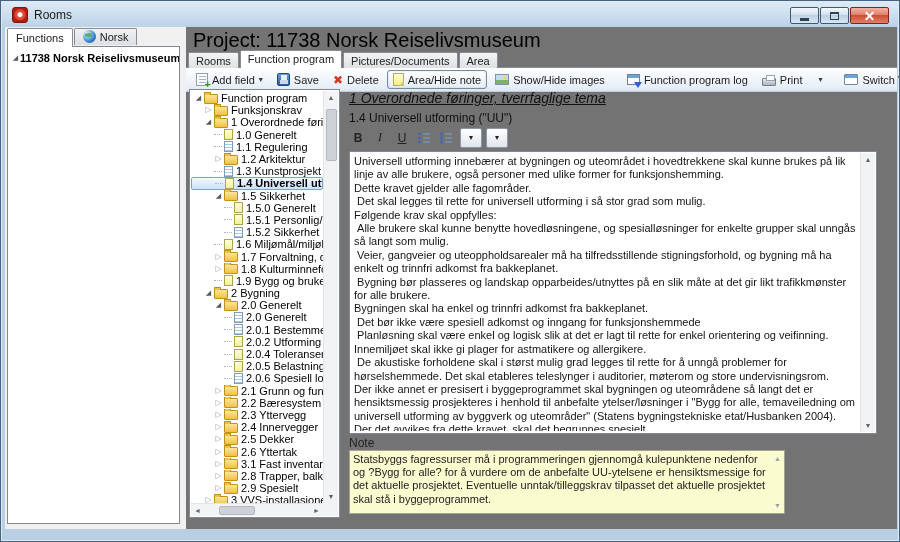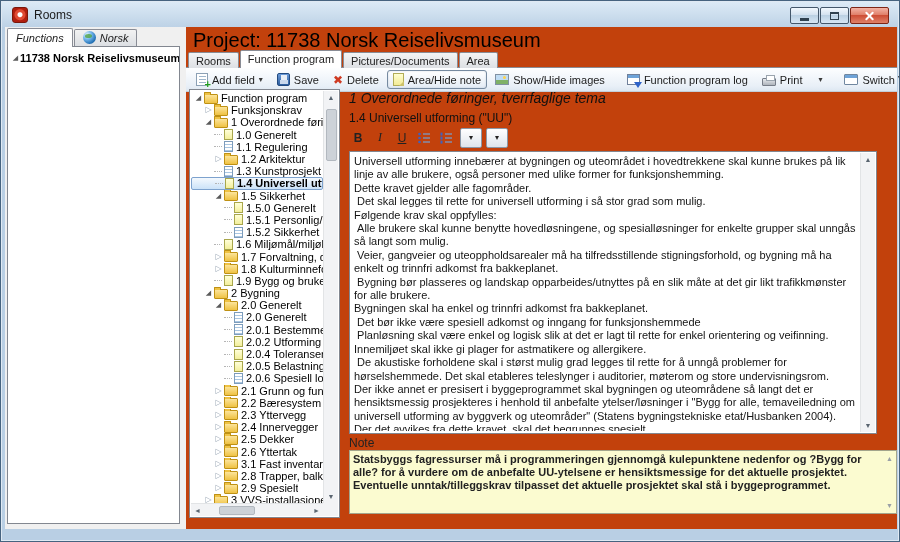--- a/index.html
+++ b/index.html
@@ -23,33 +23,33 @@
   .wbtn.close { width:39px; border-color:#7e2516;
           background:linear-gradient(#f3b3a5,#e0806a 45%,#cc4a32 46%,#df8168); }
   .close-x { position:relative; width:11px; height:11px; }
   .close-x::before,.close-x::after { content:""; position:absolute; left:0; top:5px; width:11px; height:2px; background:#fff; border-radius:1px; }
   .close-x::before { transform:rotate(45deg); } .close-x::after { transform:rotate(-45deg); }
 
   
   .client { position:absolute; left:4px; top:26px; width:892px; height:502px; background:#f0f0f0; }
 
   
-  .side-tabs { position:absolute; left:2px; top:1px; display:flex; align-items:center; height:19px;font-style:italic; }
+  .side-tabs { position:absolute; left:2px; top:1px; display:flex; align-items:flex-start; height:19px; }
   .stab { display:flex; align-items:center; gap:4px; font-size:11px; padding:2px 8px 3px 8px; height:17px;
           border:1px solid #898c95; border-bottom:none; background:linear-gradient(#f2f2f2,#dcdfe3);
           border-radius:2px 2px 0 0; margin-right:1px; color:#222; }
   .stab.active { background:#fff; height:19px; position:relative; z-index:3; }
   .globe { width:13px; height:13px; border-radius:50%;
            background:radial-gradient(circle at 32% 30%, #eaf7ff, #6db1e8 38%, #2270b4 72%, #155a92); position:relative; }
   .globe::after { content:""; position:absolute; left:2px; top:3px; width:7px; height:4px; background:#55a44e; border-radius:50% 40% 50% 40%; opacity:.85; }
   .side-panel { position:absolute; left:2px; top:19px; width:173px; height:478px; background:#fff; border:1px solid #828790; z-index:2; padding-top:3px; }
   .side-panel .tree-row { height:15px; font-weight:bold; }
 
   
-  .main { position:absolute; left:181px; top:0; width:711px; height:502px; background:#c2410c; }
+  .main { position:absolute; left:181px; top:0; width:711px; height:502px; background:#737373; }
   .project-title { position:absolute; left:7px; top:2px; font-size:20px; color:#000; white-space:nowrap; }
 
   .main-tabs { position:absolute; left:2px; top:23px; display:flex; align-items:flex-end; height:18px; z-index:2; }
   .mtab { font-size:11px; padding:2px 7px 3px 7px; height:16px; border:1px solid #898c95; border-bottom:none;
           background:linear-gradient(#f4f4f4,#dde0e4); border-radius:2px 2px 0 0; margin-right:1px; color:#222; white-space:nowrap; }
   .mtab.active { background:#fff; height:18px; position:relative; z-index:3; }
   .tab-base { position:absolute; left:0; top:40px; width:711px; height:1px; background:#898c95; }
 
   
   .toolbar { position:absolute; left:0; top:41px; width:711px; height:24px;
@@ -102,39 +102,39 @@
   .sb-arrow { color:#5a6570; font-size:7px; line-height:1; text-align:center; }
   .vscroll { position:absolute; right:1px; top:1px; bottom:14px; width:15px; background:#f2f3f5; border-left:1px solid #e2e4e6;
              display:flex; flex-direction:column; justify-content:space-between; align-items:center; padding:3px 0; }
   .vthumb { position:absolute; left:2px; top:18px; width:11px; height:52px; background:#cdd2d8; border:1px solid #b2b8bf; border-radius:2px; }
   .hscroll { position:absolute; left:1px; right:16px; bottom:1px; height:13px; background:#f2f3f5; border-top:1px solid #e2e4e6;
              display:flex; justify-content:space-between; align-items:center; padding:0 3px; }
   .hthumb { position:absolute; left:28px; top:2px; width:36px; height:9px; background:#cdd2d8; border:1px solid #b2b8bf; border-radius:2px; }
   .sb-corner { position:absolute; right:1px; bottom:1px; width:15px; height:13px; background:#f2f3f5; }
 
   
-  .section-title { position:absolute; left:163px; top:63px; font-size:14px; font-style:italic; color:#111; white-space:nowrap; }
+  .section-title { position:absolute; left:163px; top:63px; font-size:14px; font-style:italic; text-decoration:underline; color:#111; white-space:nowrap; }
   .field-title { position:absolute; left:163px; top:84px; font-size:12px; color:#111; white-space:nowrap; }
 
   .fmt-bar { position:absolute; left:162px; top:99px; height:23px; display:flex; align-items:center; gap:2px; }
   .fbtn { width:20px; height:20px; display:flex; align-items:center; justify-content:center; border:1px solid transparent; border-radius:2px; font-size:12px; color:#222; }
   .fbtn.bold { font-weight:bold; }
   .fbtn.italic { font-style:italic; font-family:"Liberation Serif","DejaVu Serif",serif; }
   .fbtn.uline { text-decoration:underline; }
   .fcombo { width:22px; height:20px; border:1px solid #8a98a8; border-radius:2px; background:linear-gradient(#ffffff,#dfe5ec);
             display:flex; align-items:center; justify-content:center; margin-left:2px; }
   .fcombo .caret { font-size:8px; color:#222; }
 
   .rtf { position:absolute; left:163px; top:124px; width:528px; height:283px; background:#fff; border:1px solid #828790; }
   .rtf-text { position:absolute; left:2px; top:2px; right:18px; bottom:2px; overflow:hidden;
               font-size:11px; line-height:13.4px; color:#141414; white-space:pre-wrap; padding:1px 2px; }
   .rtf .vscroll { bottom:1px; }
 
   .note-label { position:absolute; left:163px; top:409px; font-size:12px; color:#222; }
-  .note-box { position:absolute; left:163px; top:423px; width:548px; height:64px; background:#fbfbd0; border:1px solid #a3a58c;font-weight:bold; }
+  .note-box { position:absolute; left:163px; top:423px; width:436px; height:64px; background:#fbfbd0; border:1px solid #a3a58c; }
   .note-text { position:absolute; left:3px; top:2px; right:16px; bottom:2px; overflow:hidden; font-size:11px; line-height:13.2px; color:#222; }
   .note-arrow { position:absolute; right:3px; color:#9aa0a6; font-size:7px; line-height:1; }
   .note-arrow.up { top:4px; } .note-arrow.down { bottom:4px; }
 </style>
 </head>
 <body>
 
 <div id="app">
 
   <div class="titlebar">

